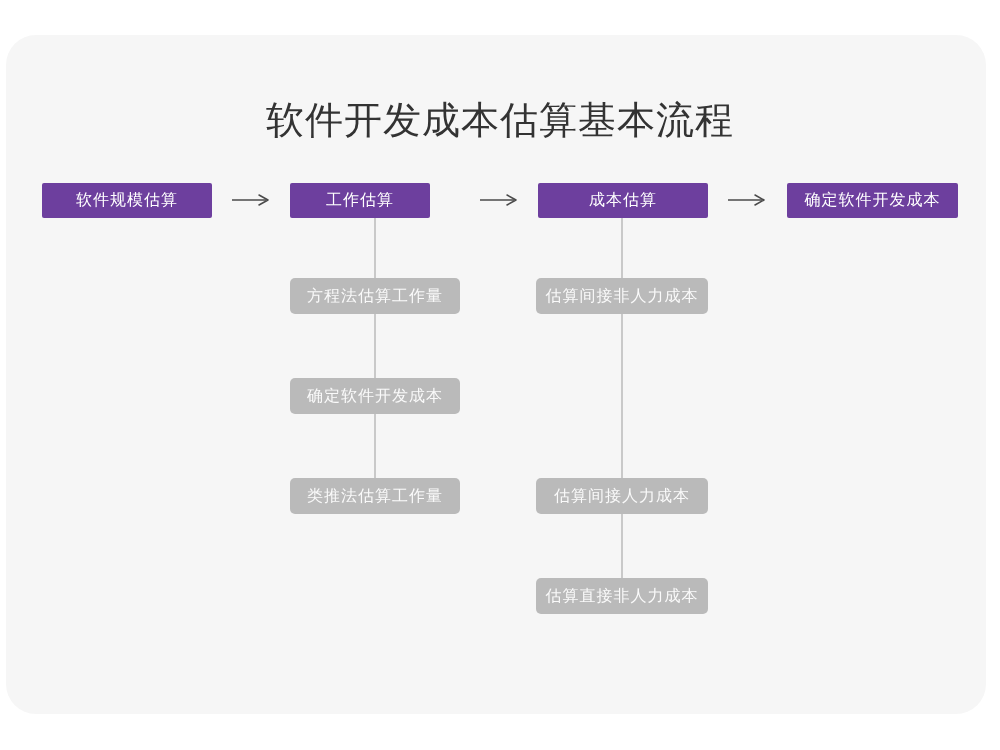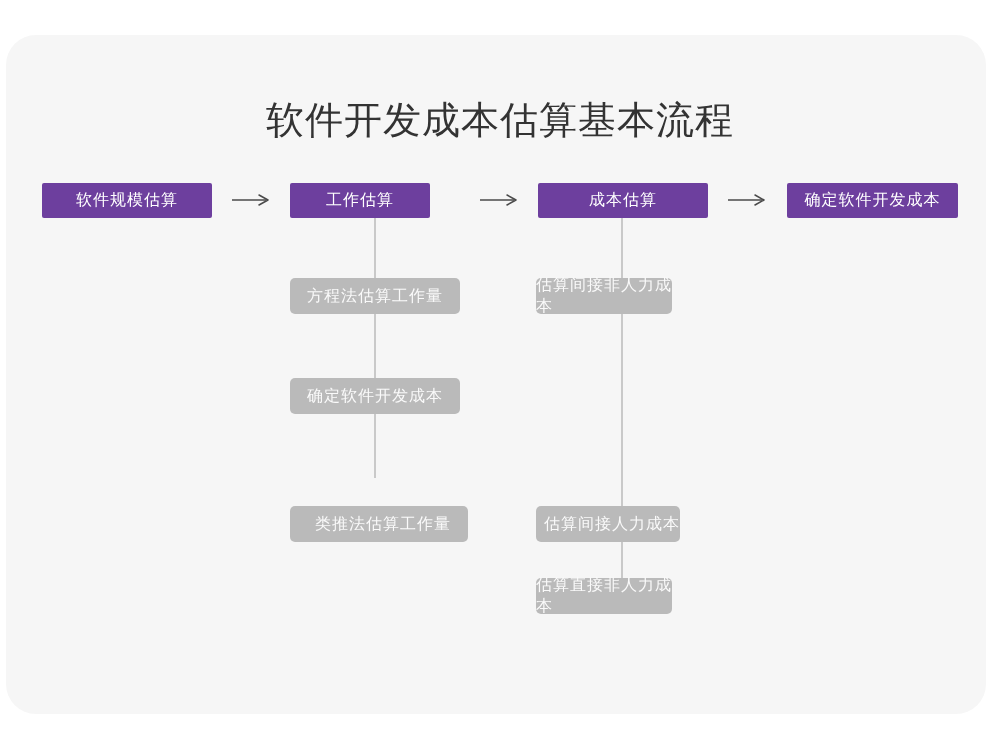--- a/index.html
+++ b/index.html
@@ -77,24 +77,24 @@
   
   .mn-0 { left: 42px;  width: 170px; }
   .mn-1 { left: 290px; width: 140px; }
   .mn-2 { left: 538px; width: 170px; }
   .mn-3 { left: 787px; width: 171px; }
   .ar-0 { left: 231px; }
   .ar-1 { left: 479px; }
   .ar-2 { left: 727px; }
   
   .col-work { left: 290px; width: 170px; }
-  .col-cost { left: 536px; width: 136px; }
+  .col-cost { left: 536px; width: 172px; }
   .row-0 { top: 278px; }
   .row-1 { top: 378px; }
-  .row-2 { top: 506px; padding-left: 8px; }
+  .row-2 { top: 478px; }
   .row-3 { top: 578px; }
   .conn-work { left: 374px; top: 218px; height: 260px; }
   .conn-cost { left: 621px; top: 218px; height: 360px; }
 </style>
 </head>
 <body>
 
 <div class="stage">
   <div class="card"></div>
 

